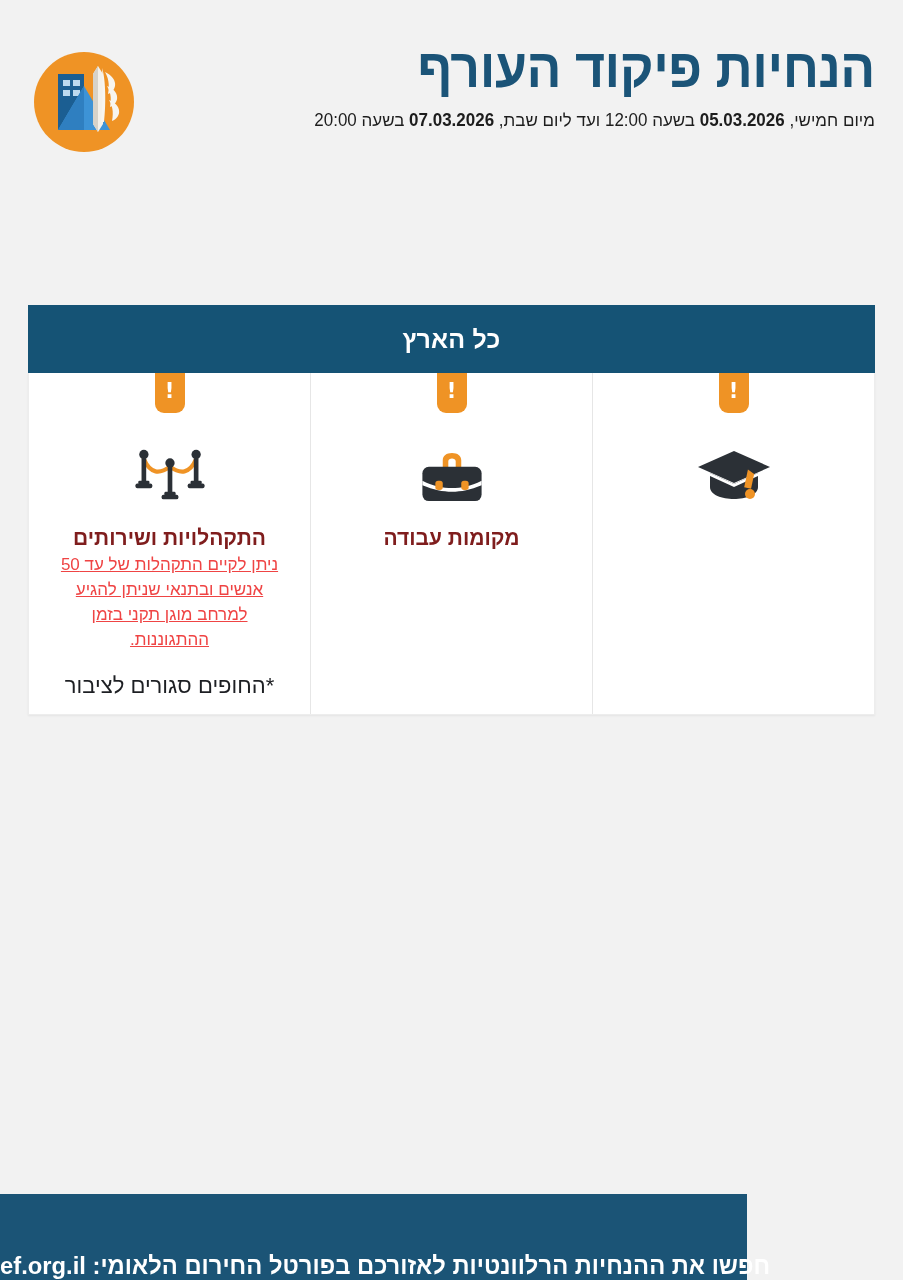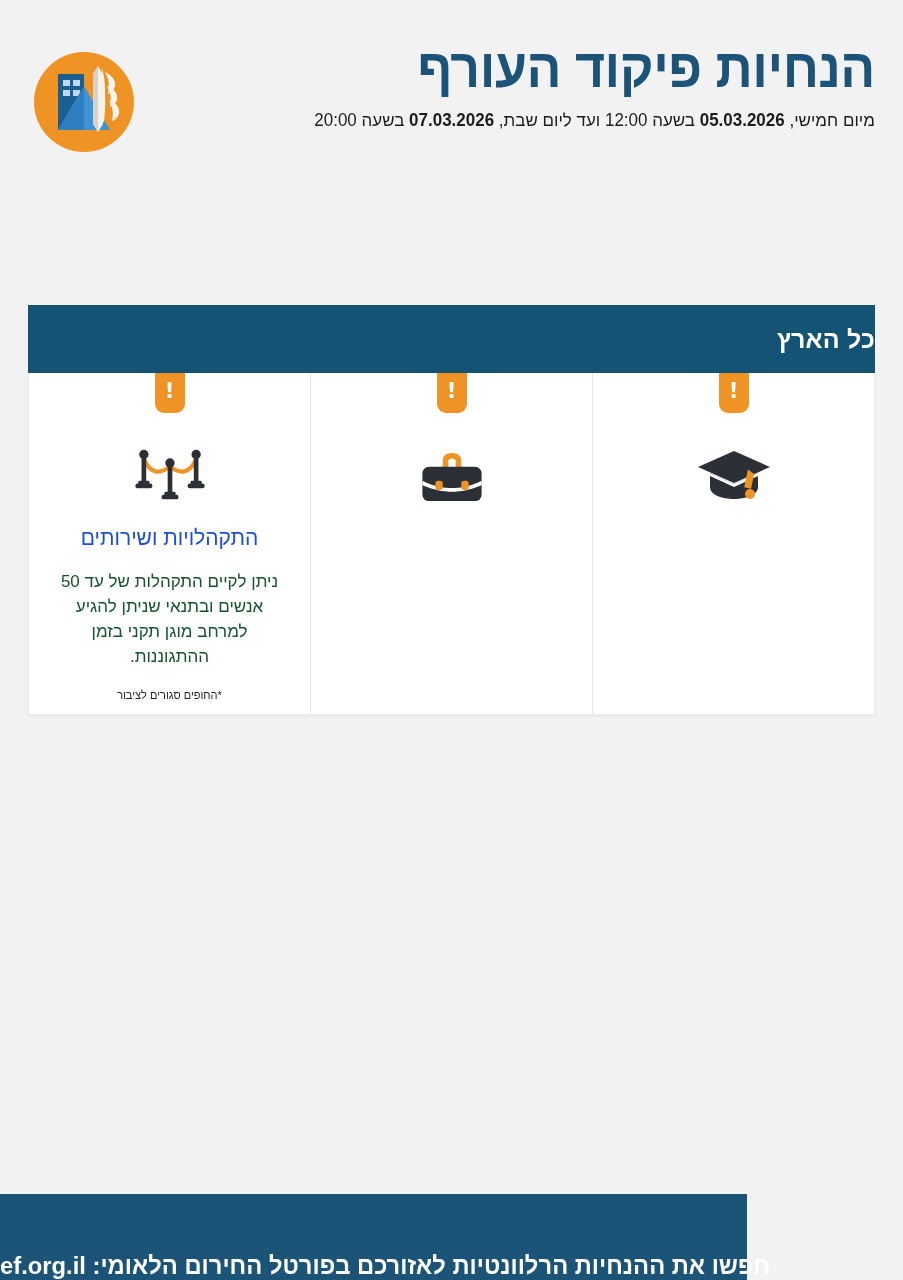--- a/index.html
+++ b/index.html
@@ -77,21 +77,21 @@
     top: 305px;
     right: 28px;
     width: 847px;
   }
   .panel-header {
     background: #155375;
     color: #ffffff;
     height: 68px;
     display: flex;
     align-items: center;
-    justify-content: flex-start;
+    justify-content: center;
     font-size: 25px;
     font-weight: bold;
     letter-spacing: 0.2px;
   }
   .cards {
     display: flex;
     flex-direction: row;
     background: #ffffff;
     border: 1px solid #ededed;
     border-top: none;
@@ -135,33 +135,34 @@
   .card-icon {
     height: 72px;
     margin-top: 62px;
     display: flex;
     align-items: flex-end;
     justify-content: center;
   }
   .card-title {
     margin-top: 18px;
     font-size: 21px;
-    font-weight: normal;
-    color: #1d4ed8;
+    font-weight: bold;
+    color: #7f1d1d;
     line-height: 1.2;
   }
   .card-body {
-    margin-top: 20px;
+    margin-top: 3px;
     font-size: 17px;
-    color: #14532d;
+    color: #ef4444;
     line-height: 1.47;
+    text-decoration: underline;
   }
   .card-note {
     margin-top: 18px;
-    font-size: 11px;
+    font-size: 22px;
     color: #1d1f23;
     line-height: 1.4;
   }
 
   
   .footer {
     position: absolute;
     left: 0;
     bottom: 0;
     width: 747px;
@@ -256,20 +257,21 @@
       </div>
       <div class="card-icon">
         <svg viewBox="0 0 80 64" width="74" height="60" aria-hidden="true">
           <path d="M30 22 L30 14 C30 9 34 6 40 6 C46 6 50 9 50 14 L50 22 L44 22 L44 15 C44 13 42 12 40 12 C38 12 36 13 36 15 L36 22 Z" fill="#ef9325"></path>
           <rect x="8" y="21" width="64" height="37" rx="7" fill="#2b3036"></rect>
           <path d="M8 36 C20 42 30 44 40 44 C50 44 60 42 72 36 L72 41 C60 46 50 48 40 48 C30 48 20 46 8 41 Z" fill="#ffffff"></path>
           <rect x="22" y="36" width="8" height="10" rx="3" fill="#ef9325"></rect>
           <rect x="50" y="36" width="8" height="10" rx="3" fill="#ef9325"></rect>
         </svg>
       </div>
+      <div class="card-title">מקומות עבודה</div>
     </div>
 
     <div class="card">
       <div class="badge">
         <span class="bang">!</span>
       </div>
       <div class="card-icon">
         <svg viewBox="0 0 90 64" width="84" height="62" aria-hidden="true">
 
           <path d="M17 14 C24 30 34 30 45 22" stroke="#ef9325" stroke-width="4.5" fill="none" stroke-linecap="round"></path>

